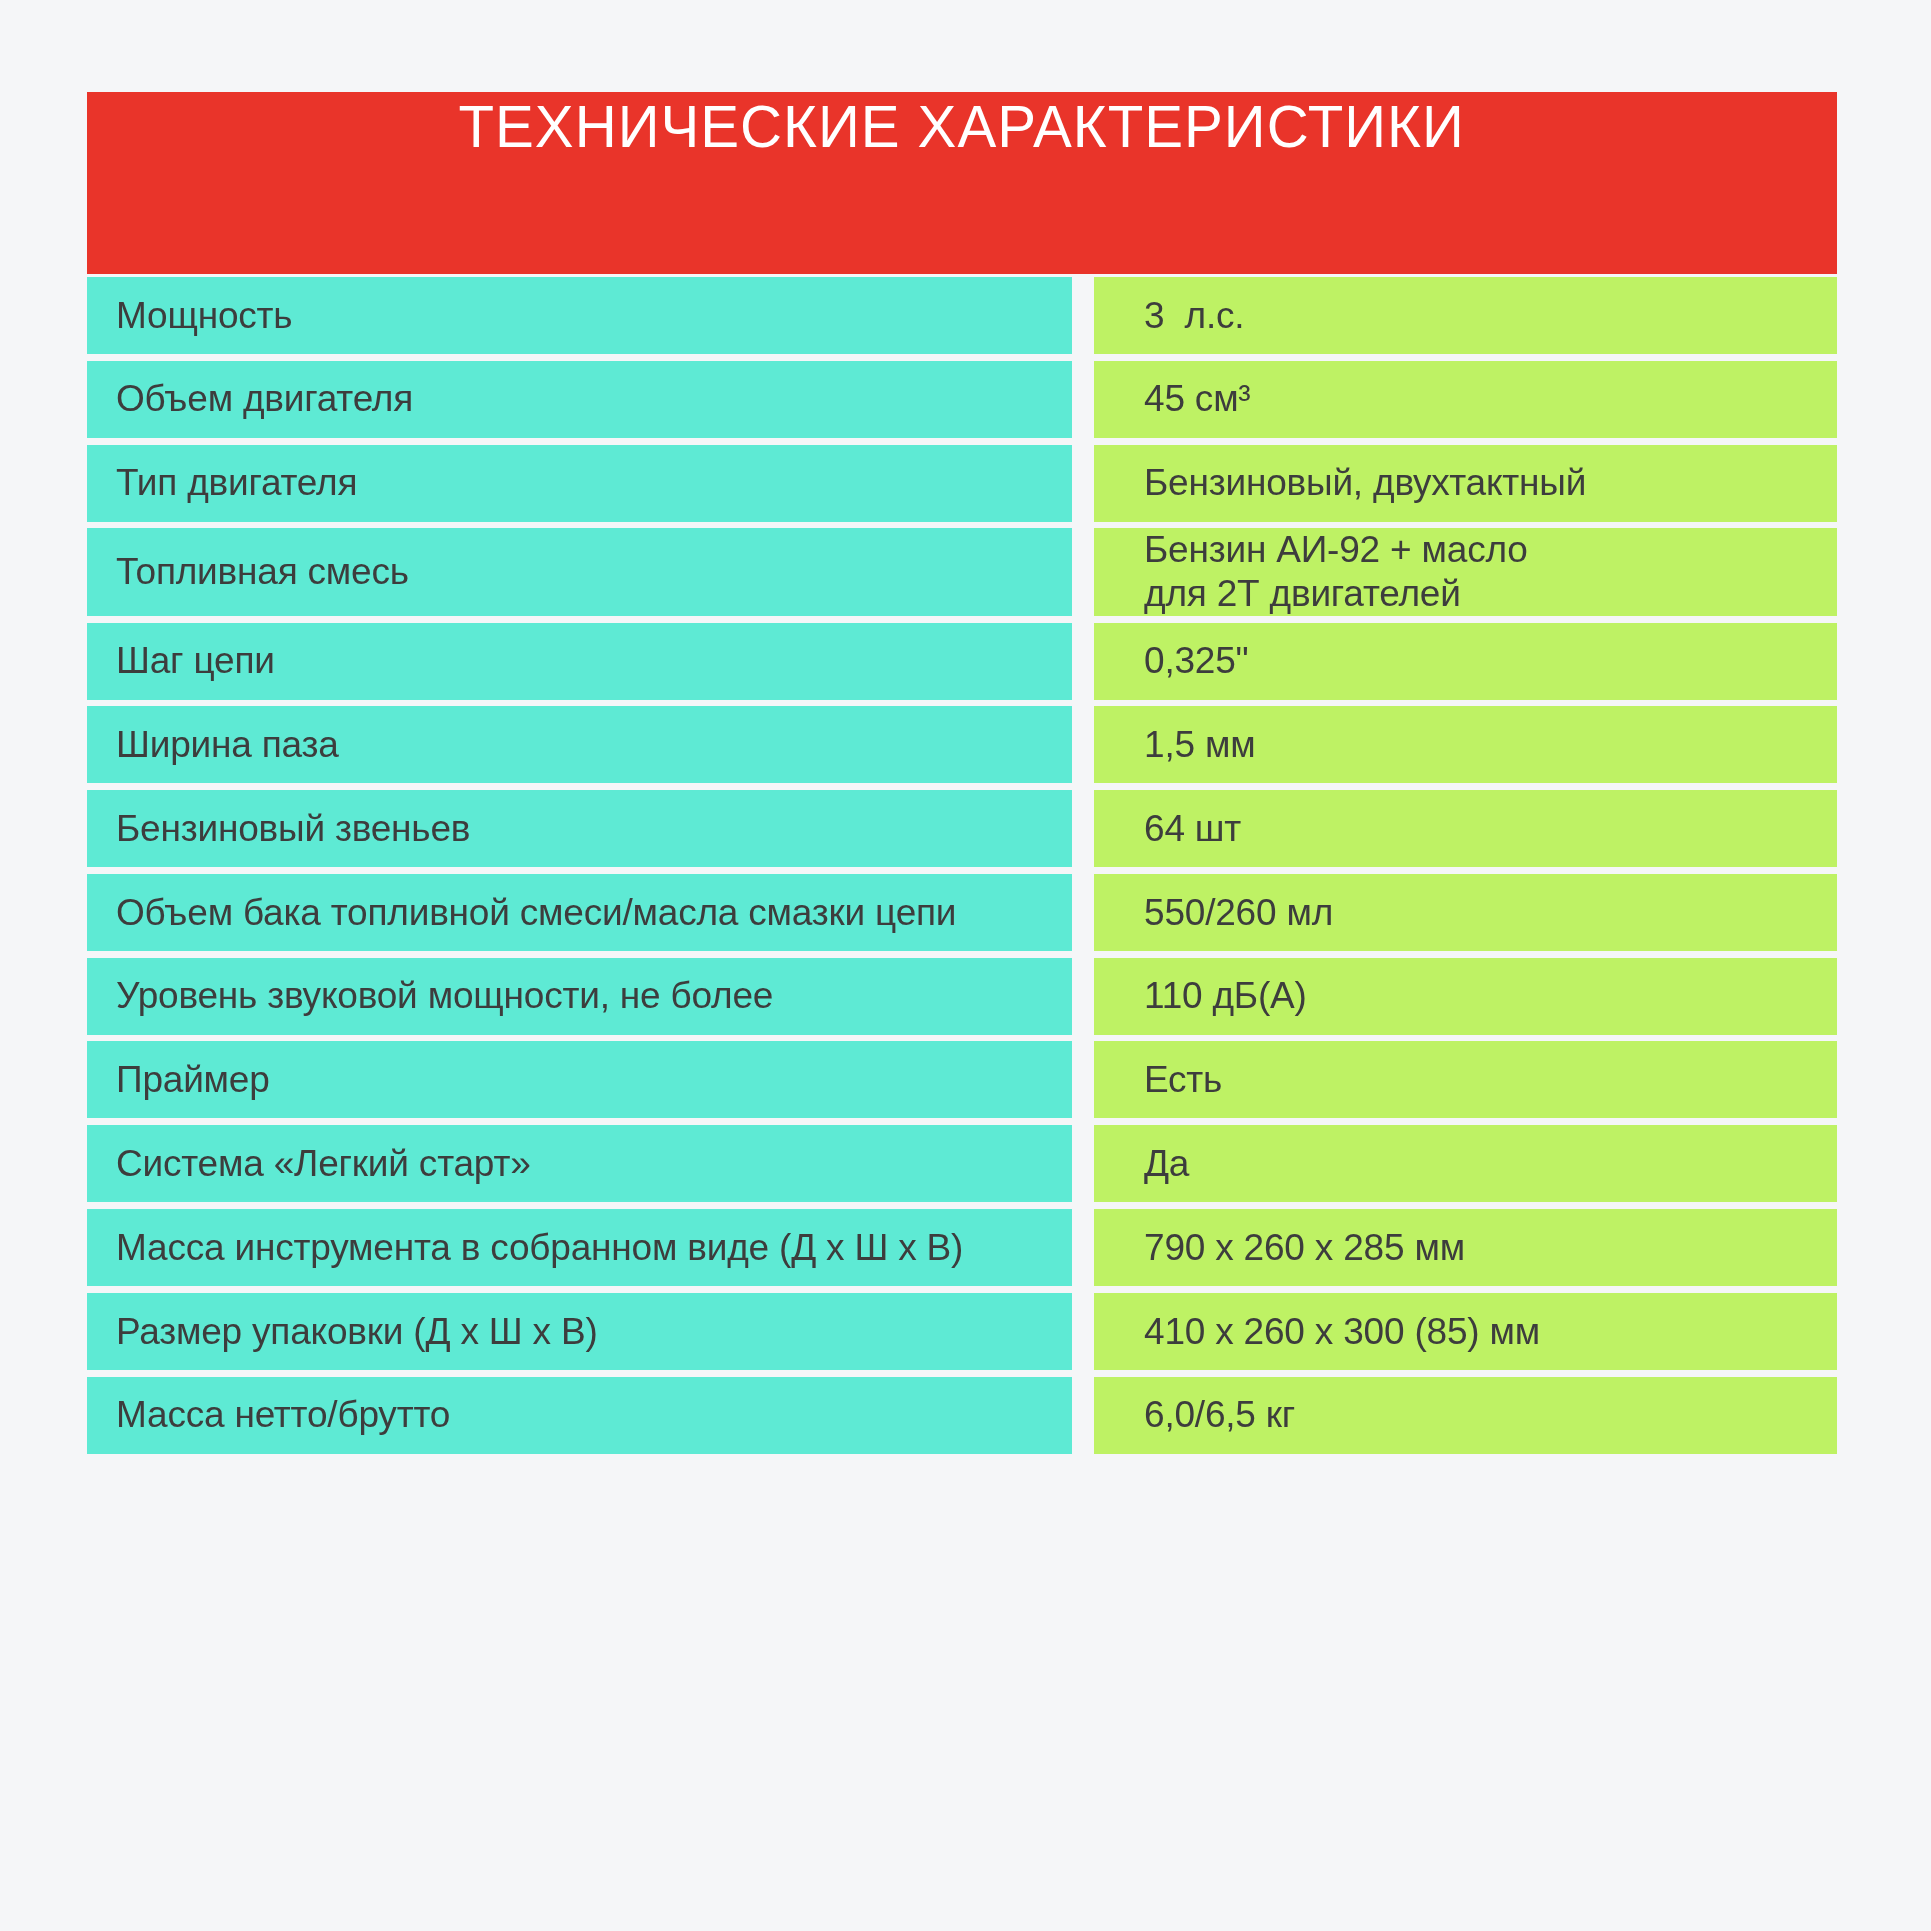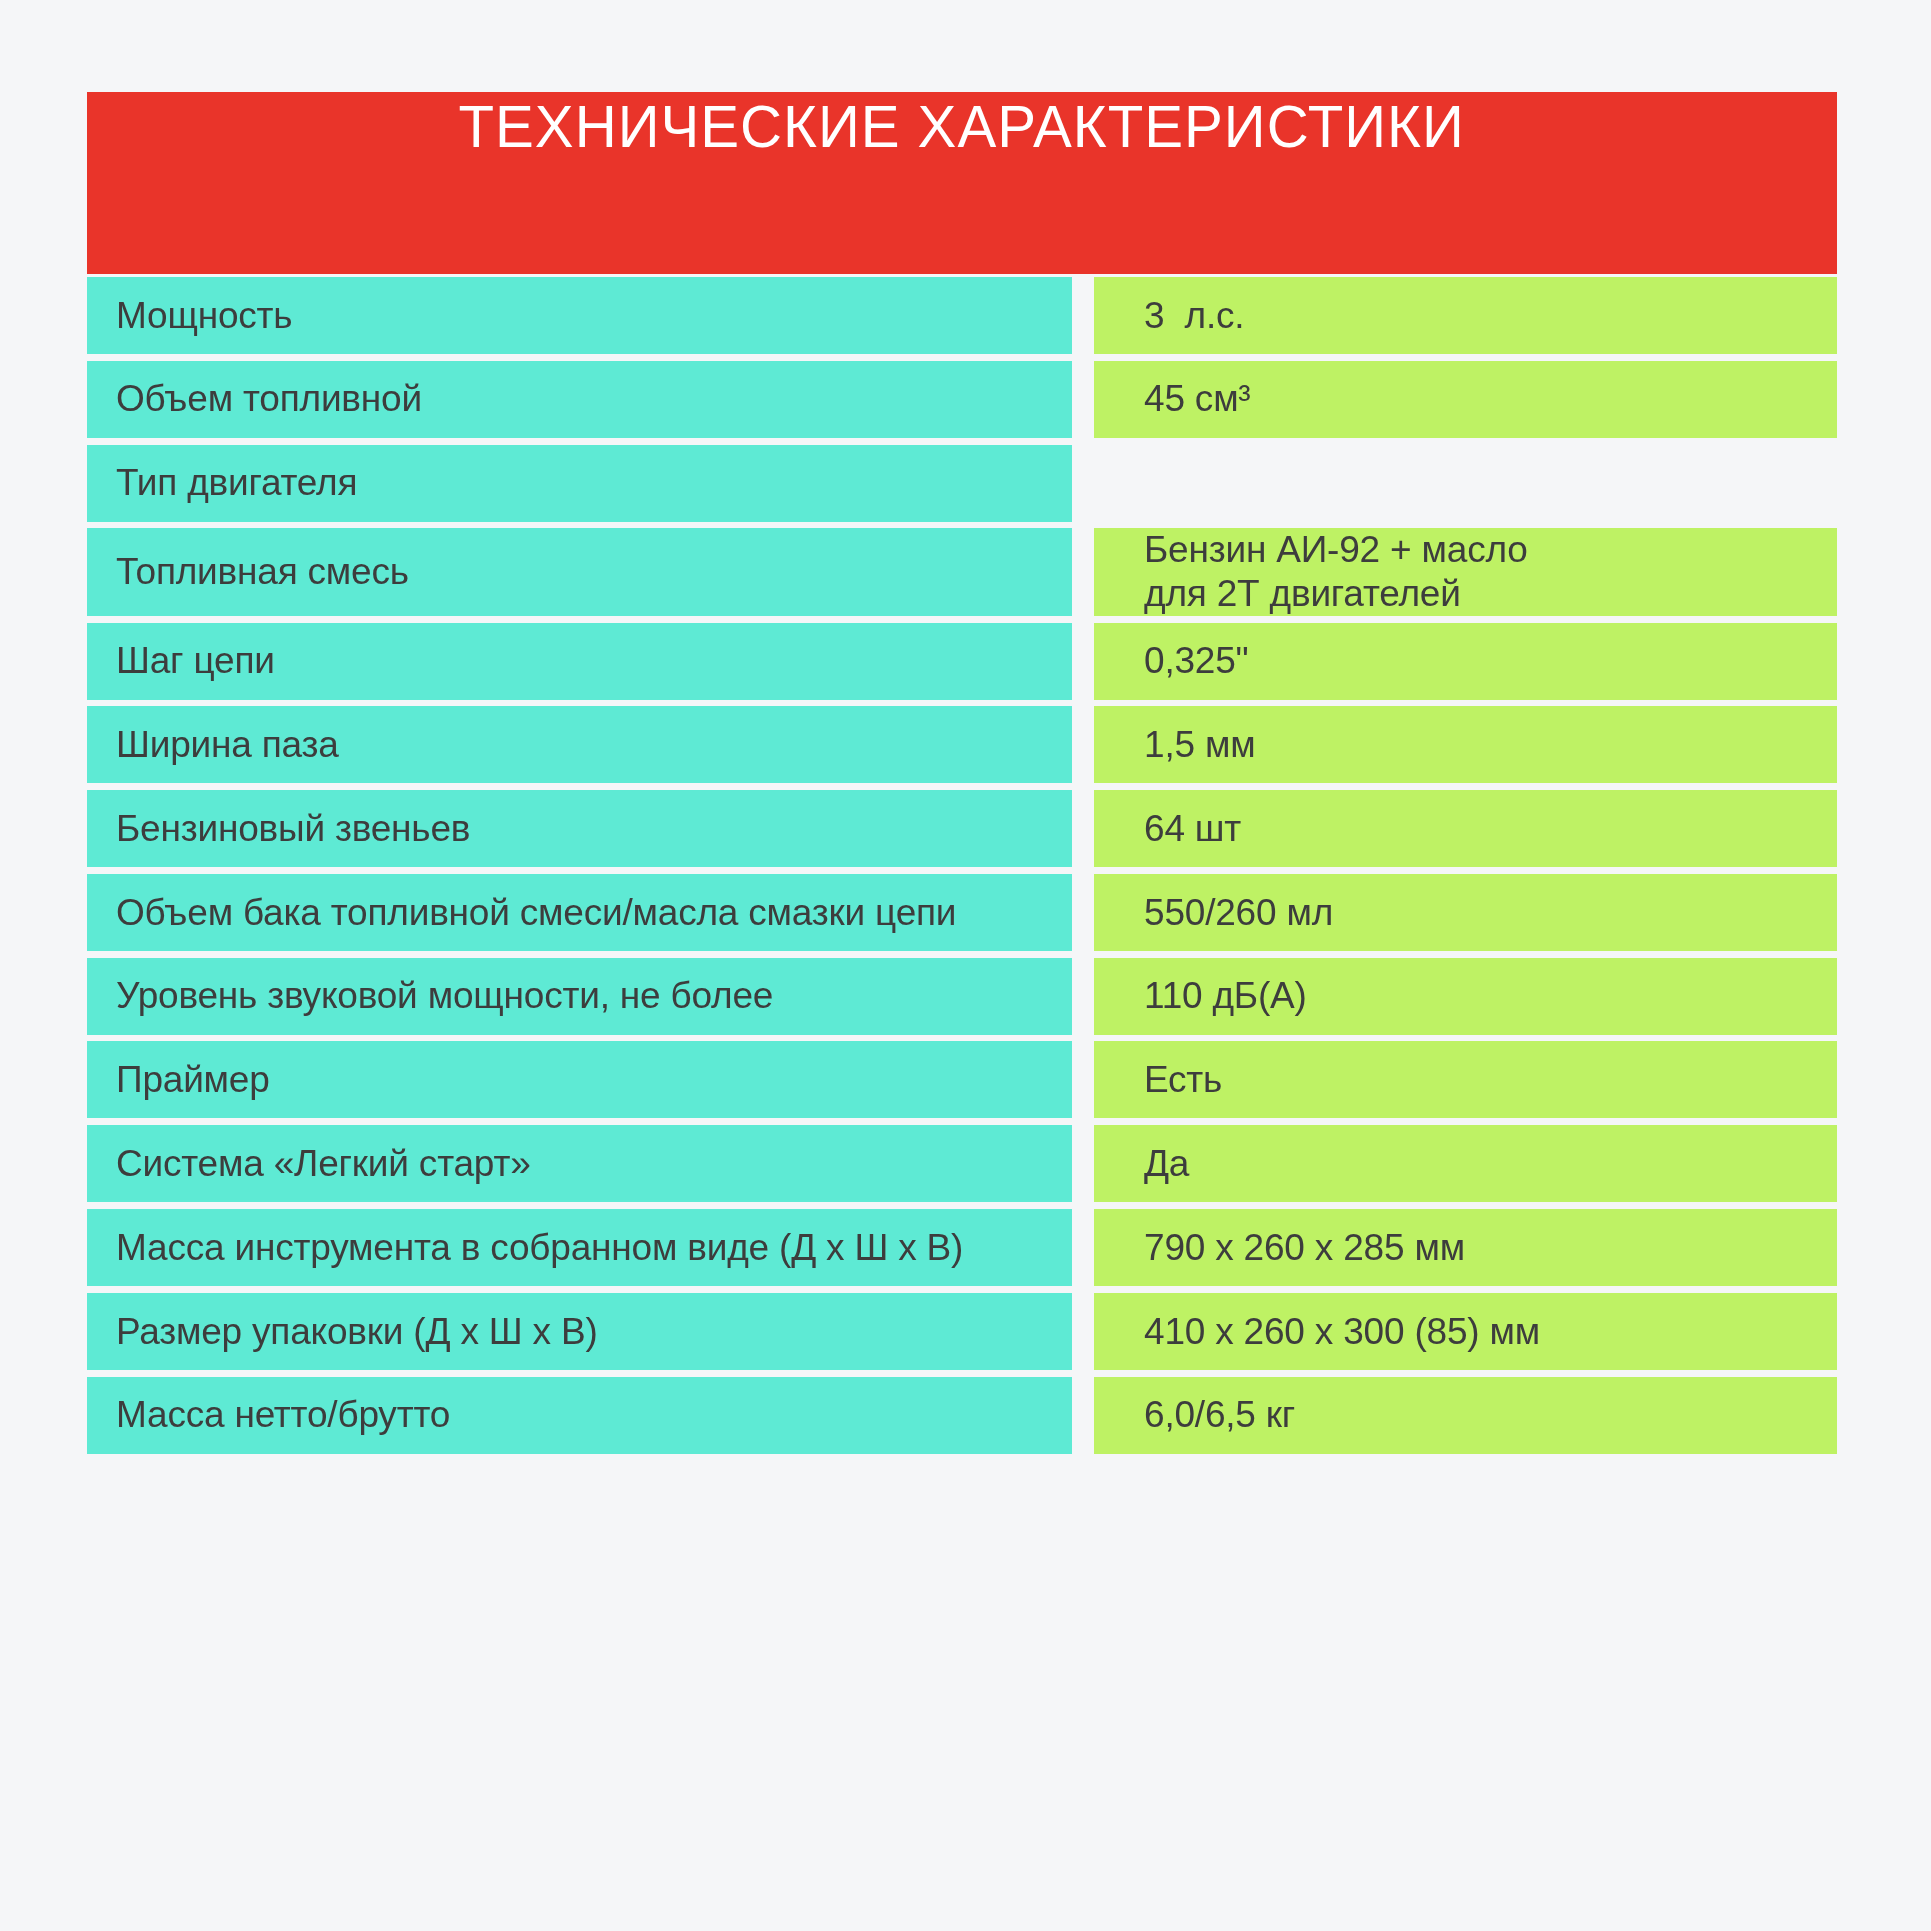--- a/index.html
+++ b/index.html
@@ -74,25 +74,26 @@
 <div class="banner">
   <div class="banner-title">ТЕХНИЧЕСКИЕ ХАРАКТЕРИСТИКИ</div>
 </div>
 
 <div class="spec-table">
   <div class="spec-row">
     <div class="cell label">Мощность</div>
     <div class="cell value">3  л.с.</div>
   </div>
   <div class="spec-row">
-    <div class="cell label">Объем топливной</div>
+    <div class="cell label">Объем двигателя</div>
     <div class="cell value">45 см³</div>
   </div>
   <div class="spec-row">
     <div class="cell label">Тип двигателя</div>
+    <div class="cell value">Бензиновый, двухтактный</div>
   </div>
   <div class="spec-row">
     <div class="cell label">Топливная смесь</div>
     <div class="cell value">Бензин АИ-92 + масло
 для 2Т двигателей</div>
   </div>
   <div class="spec-row">
     <div class="cell label">Шаг цепи</div>
     <div class="cell value">0,325"</div>
   </div>

